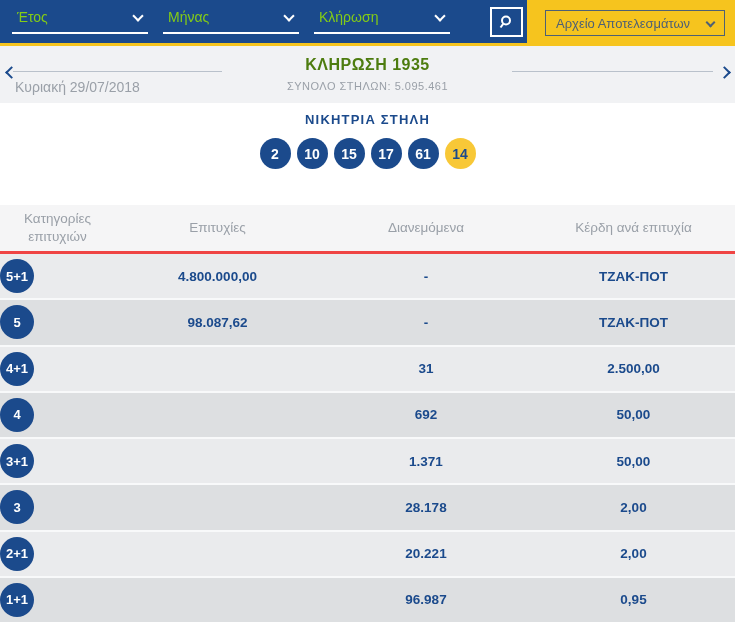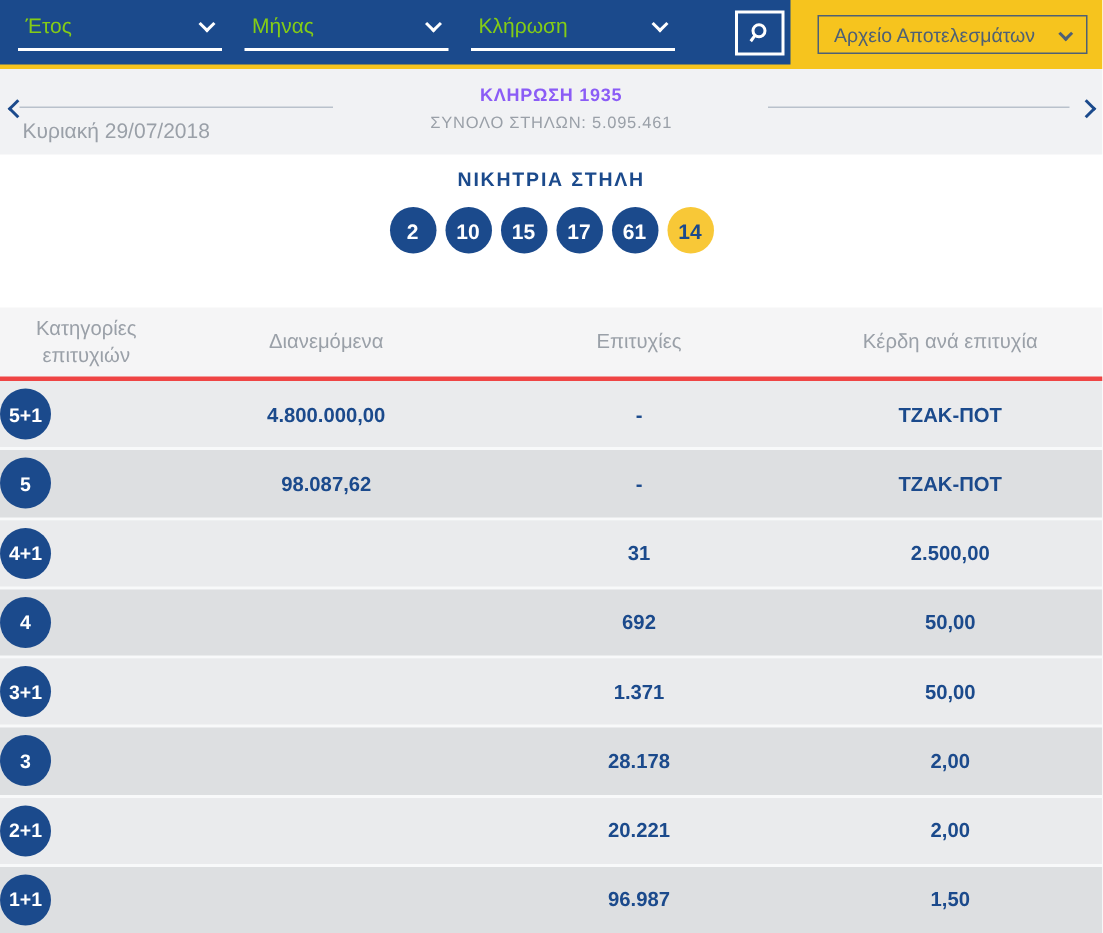--- a/index.html
+++ b/index.html
@@ -23,21 +23,21 @@
   .nav-arrow.prev { left:1px; }
   .nav-arrow.next { right:1px; }
   .arr { display:inline-block; width:9px; height:9px; border-style:solid; border-color:#1b4a8c; }
   .arr-left  { border-width:2px 0 0 2px; transform:rotate(-45deg); }
   .arr-right { border-width:2px 2px 0 0; transform:rotate(45deg); }
   .hline { position:absolute; top:25px; height:1px; background:#b9c1cb; }
   .hline.left  { left:13px;  width:209px; }
   .hline.right { left:512px; width:201px; }
   .draw-date { position:absolute; left:15px; top:33px; color:#9aa0a8; font-size:14px; }
   .title-wrap { position:absolute; left:0; right:0; top:10px; text-align:center; }
-  .draw-title { color:#8b5cf6; font-weight:bold; font-size:12px; letter-spacing:.5px; }
+  .draw-title { color:#4d7c0f; font-weight:bold; font-size:16px; letter-spacing:.5px; }
   .draw-subtitle { color:#9aa0a8; font-size:11px; margin-top:6px; letter-spacing:.5px; }
 
   
   .winning { height:102px; background:#fff; text-align:center; padding-top:9px; flex:none; }
   .winning-heading { color:#1b4a8c; font-weight:bold; font-size:13px; letter-spacing:1.2px; }
   .balls { margin-top:11px; display:flex; justify-content:center; gap:6px; }
   .ball { width:31px; height:31px; border-radius:50%; background:#1b4a8c; color:#fff; font-weight:bold; font-size:14px; display:flex; align-items:center; justify-content:center; }
   .ball.joker { background:#f8c837; color:#1b4a8c; }
 
   
@@ -113,22 +113,22 @@
       <span class="ball">15</span>
       <span class="ball">17</span>
       <span class="ball">61</span>
       <span class="ball joker">14</span>
     </div>
   </section>
 
   <section class="results-table">
     <div class="thead">
       <div class="th th-cat">Κατηγορίες επιτυχιών</div>
+      <div class="th">Επιτυχίες</div>
       <div class="th">Διανεμόμενα</div>
-      <div class="th">Επιτυχίες</div>
       <div class="th">Κέρδη ανά επιτυχία</div>
     </div>
     <div class="tbody">
 
       <div class="trow odd">
         <div class="cell cell-cat">
             <span class="row-ball">5+1</span>
           </div>
         <div class="cell">4.800.000,00</div>
         <div class="cell">-</div>
@@ -188,18 +188,18 @@
         <div class="cell">20.221</div>
         <div class="cell">2,00</div>
       </div>
 
       <div class="trow even">
         <div class="cell cell-cat">
             <span class="row-ball">1+1</span>
           </div>
         <div class="cell"></div>
         <div class="cell">96.987</div>
-        <div class="cell">1,50</div>
+        <div class="cell">0,95</div>
       </div>
 
     </div>
   </section>
 </div>
 
 </body></html>

